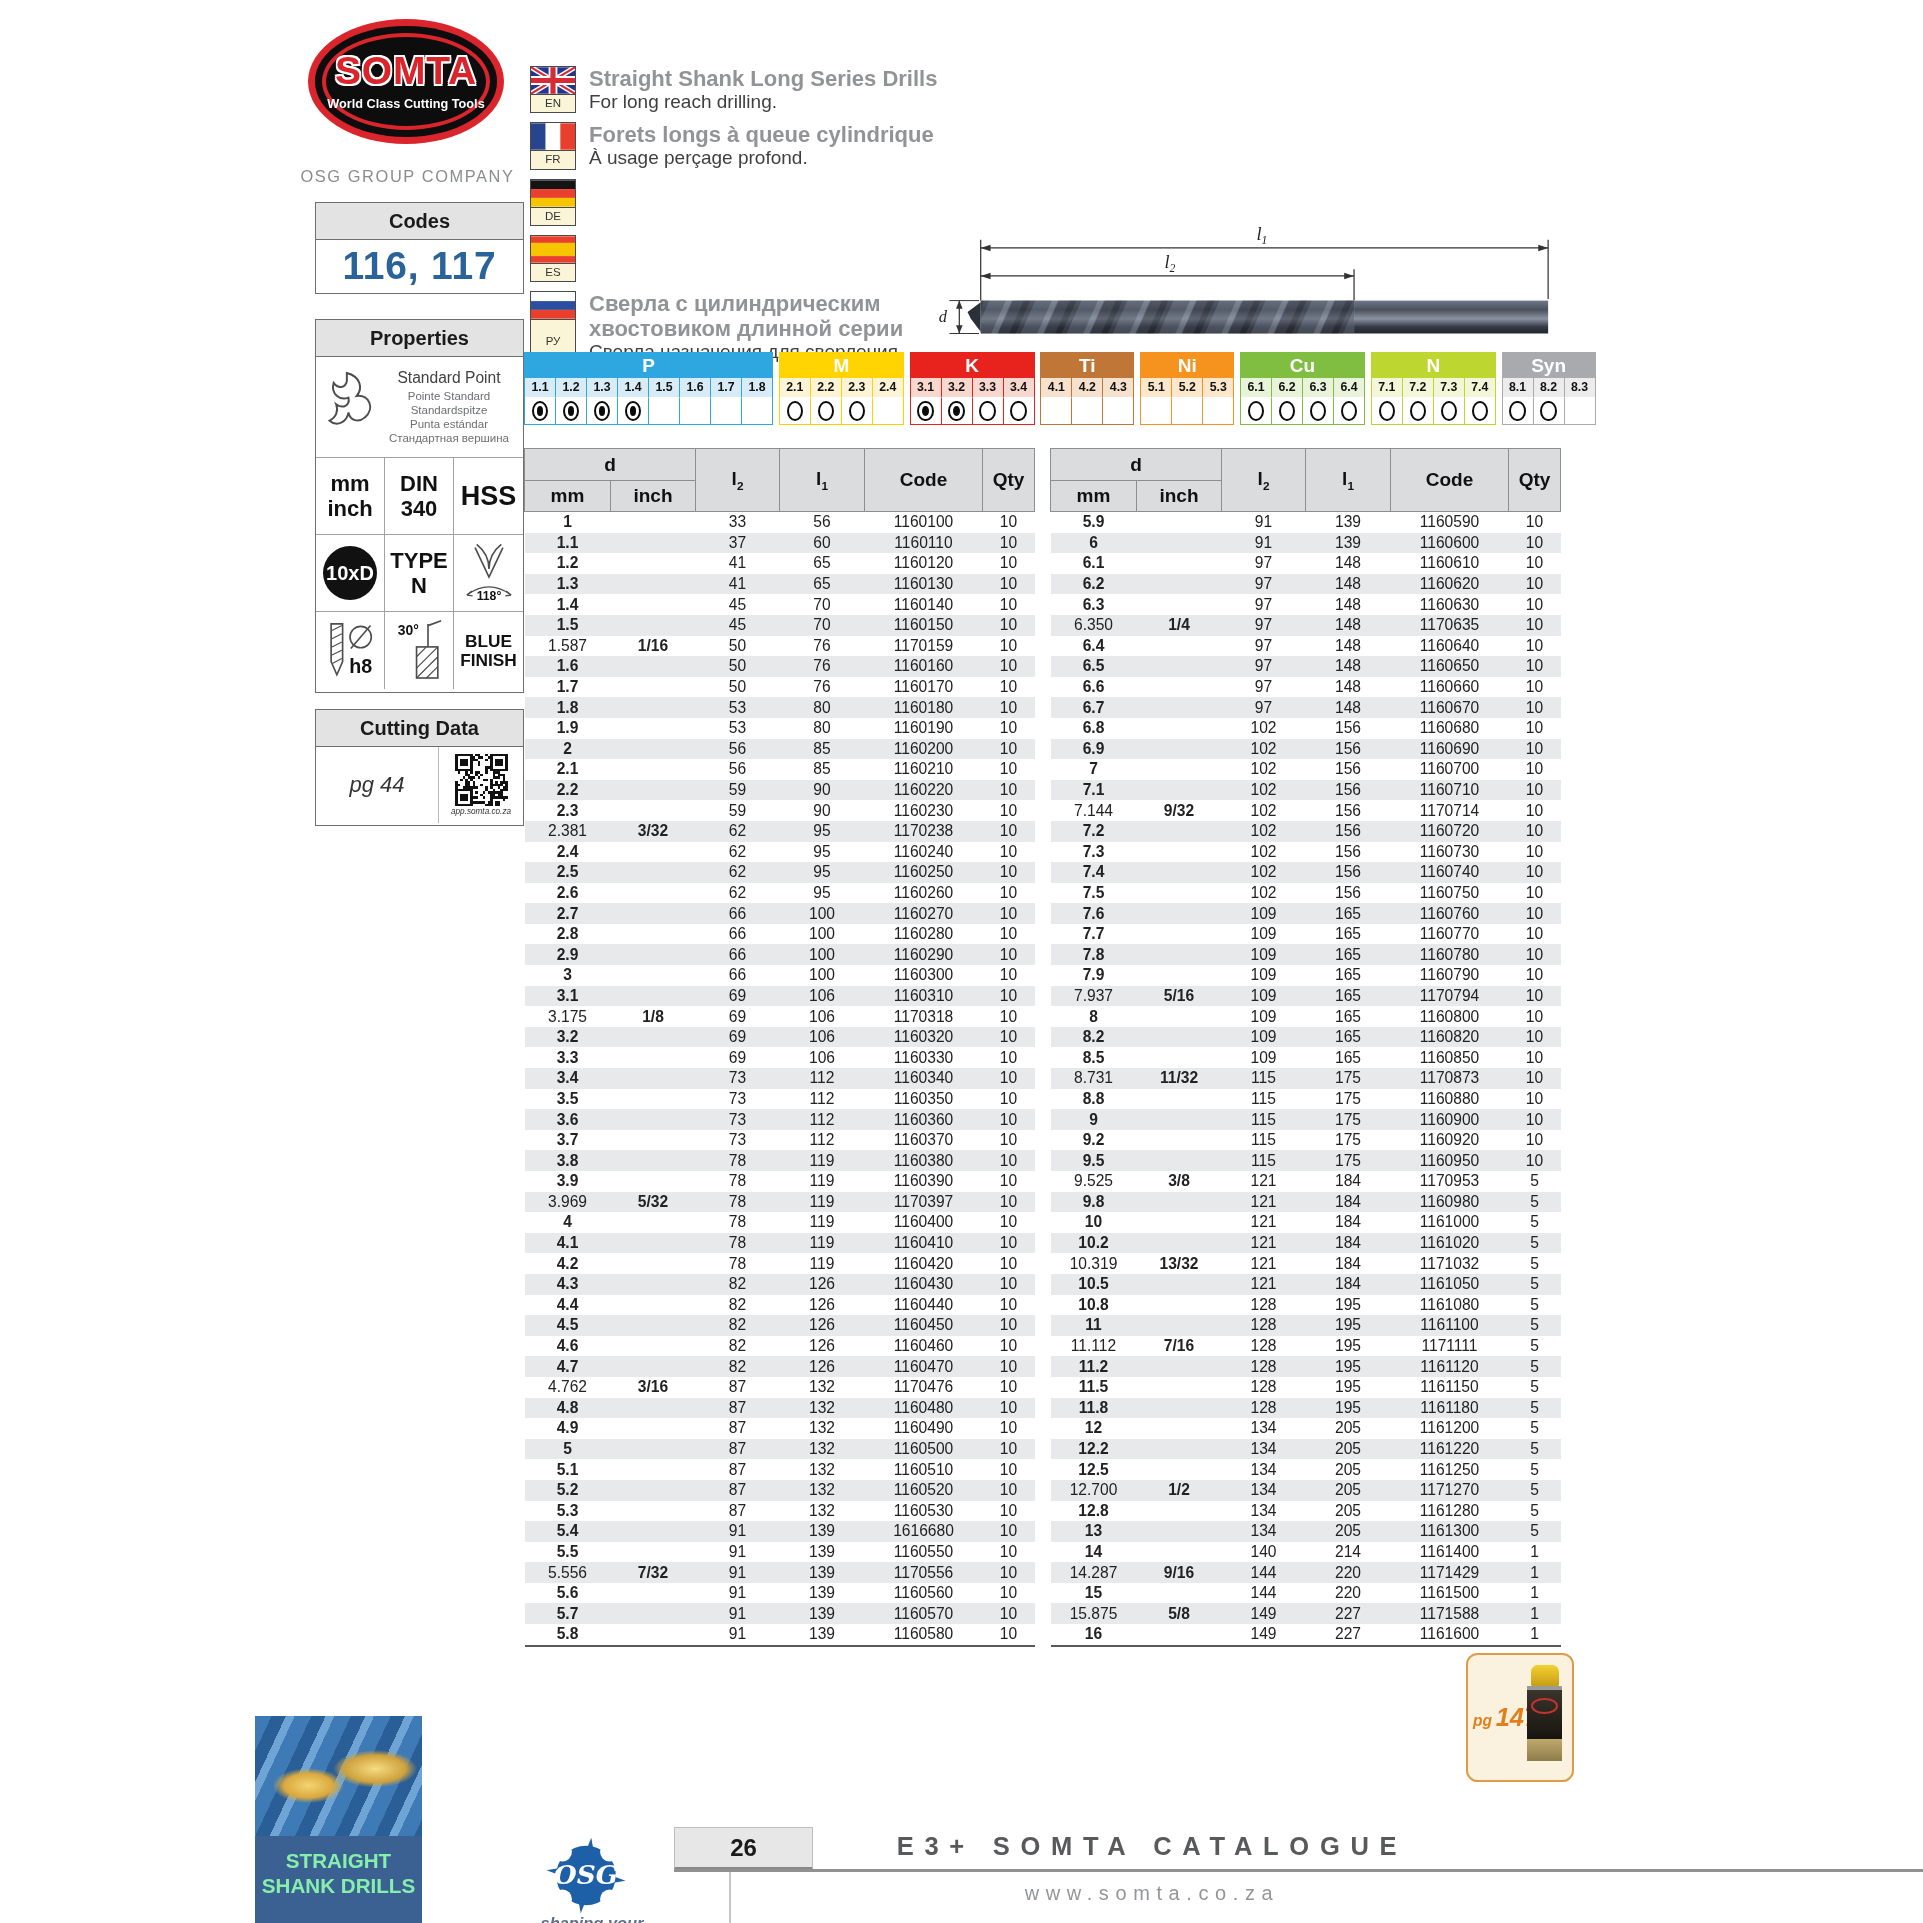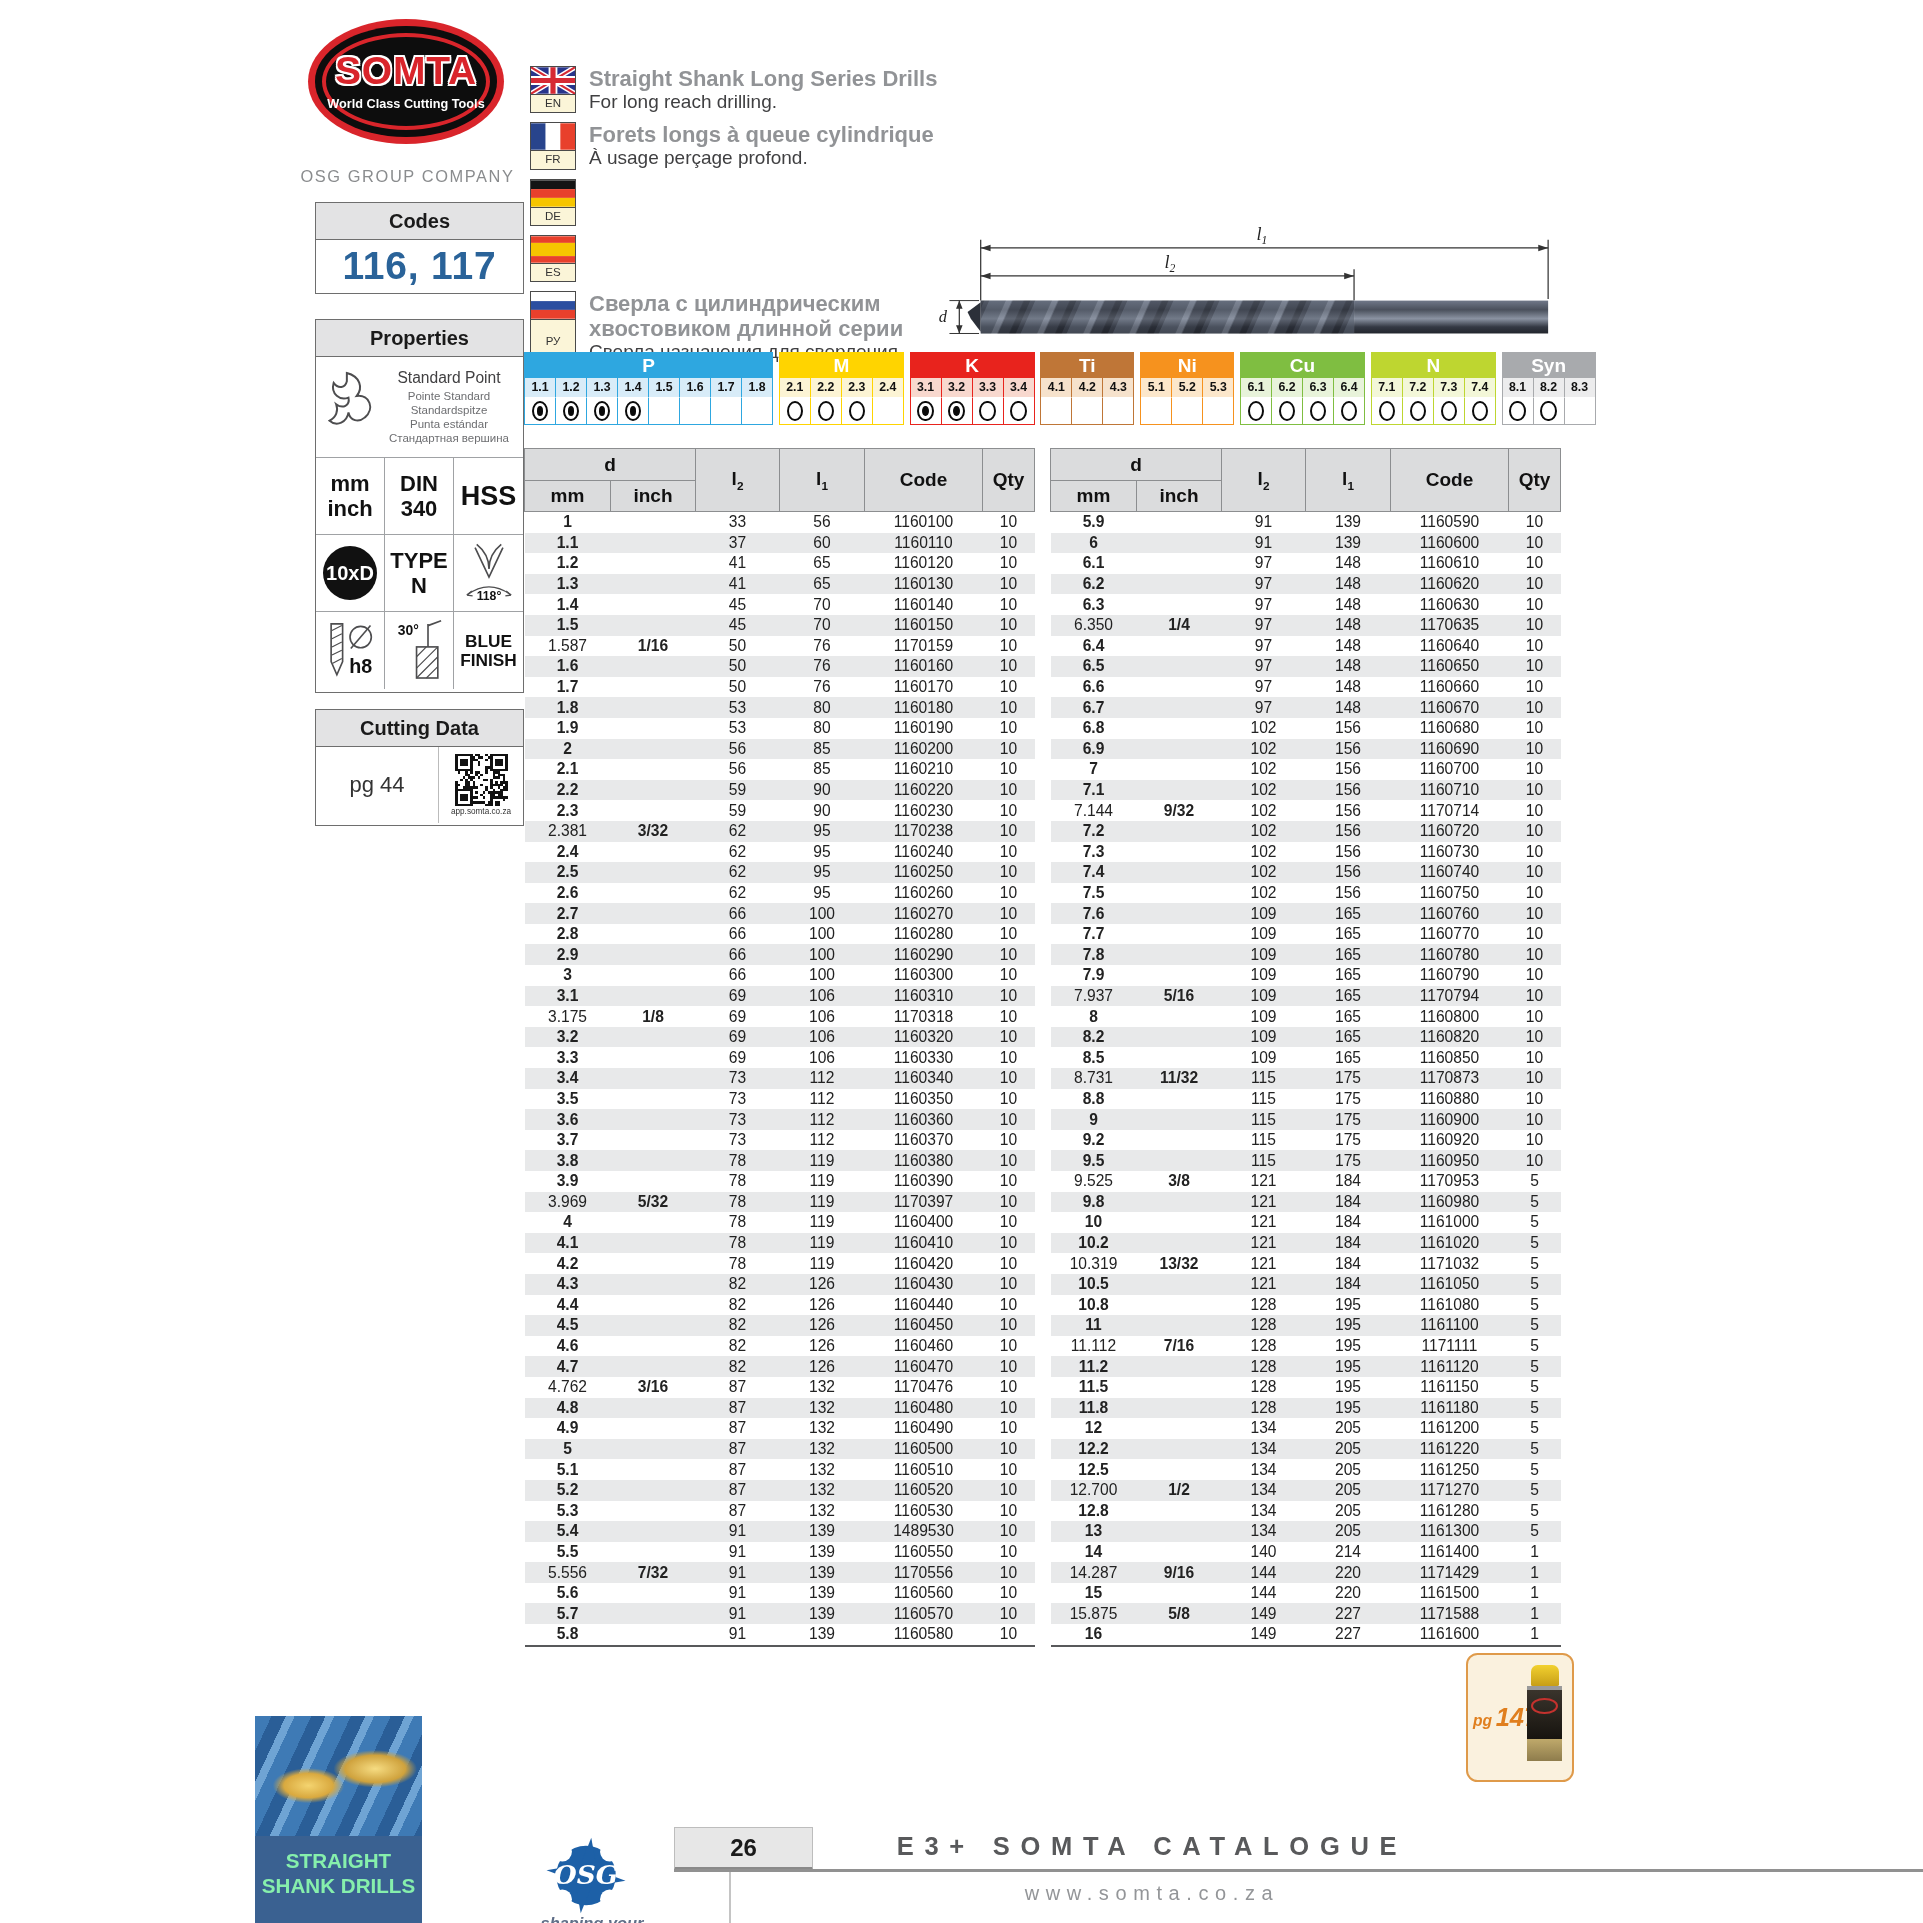--- a/index.html
+++ b/index.html
@@ -37,21 +37,21 @@
   .pcell{border-right:0.8px solid #a0a2a5;border-bottom:0.8px solid #a0a2a5;display:flex;
          flex-direction:column;align-items:center;justify-content:center;text-align:center;}
   .pcell:nth-child(3n){border-right:none;}
   .pcell:nth-child(n+7){border-bottom:none;}
   .p-big{font-weight:bold;font-size:22px;line-height:25px;color:#111;}
   .p-huge{font-weight:bold;font-size:27px;color:#111;}
   .tenxd{width:54px;height:54px;background:#111;border-radius:50%;color:#fff;
          font-weight:bold;font-size:20px;line-height:54px;text-align:center;}
   .p-small-b{font-weight:bold;font-size:17.3px;line-height:19px;color:#111;}
   #cut-box{top:709px;height:115px;}
-  .cut-body{display:flex;height:76px;}
+  .cut-body{display:flex;height:76px;font-style:italic;}
   .cut-pg{width:122px;display:flex;align-items:center;justify-content:center;
           font-size:22px;color:#333;border-right:0.8px solid #bbb;}
   .cut-qr{flex:1;display:flex;flex-direction:column;align-items:center;justify-content:center;}
   .qr{width:52px;height:52px;display:grid;grid-template-columns:repeat(21,2.5px);
       grid-template-rows:repeat(21,2.5px);background:#fff;}
   .qr div{width:2.5px;height:2.5px;}
   .qr-cap{font-size:8.2px;color:#333;margin-top:1.6px;}
 
   
   #languages{position:absolute;left:530px;top:66px;width:526px;}
@@ -1373,21 +1373,21 @@
           <td>87</td>
           <td>132</td>
           <td>1160530</td>
           <td>10</td>
         </tr>
         <tr class="alt">
           <td class="b">5.4</td>
           <td class="b"></td>
           <td>91</td>
           <td>139</td>
-          <td>1489530</td>
+          <td>1616680</td>
           <td>10</td>
         </tr>
         <tr>
           <td class="b">5.5</td>
           <td class="b"></td>
           <td>91</td>
           <td>139</td>
           <td>1160550</td>
           <td>10</td>
         </tr>

